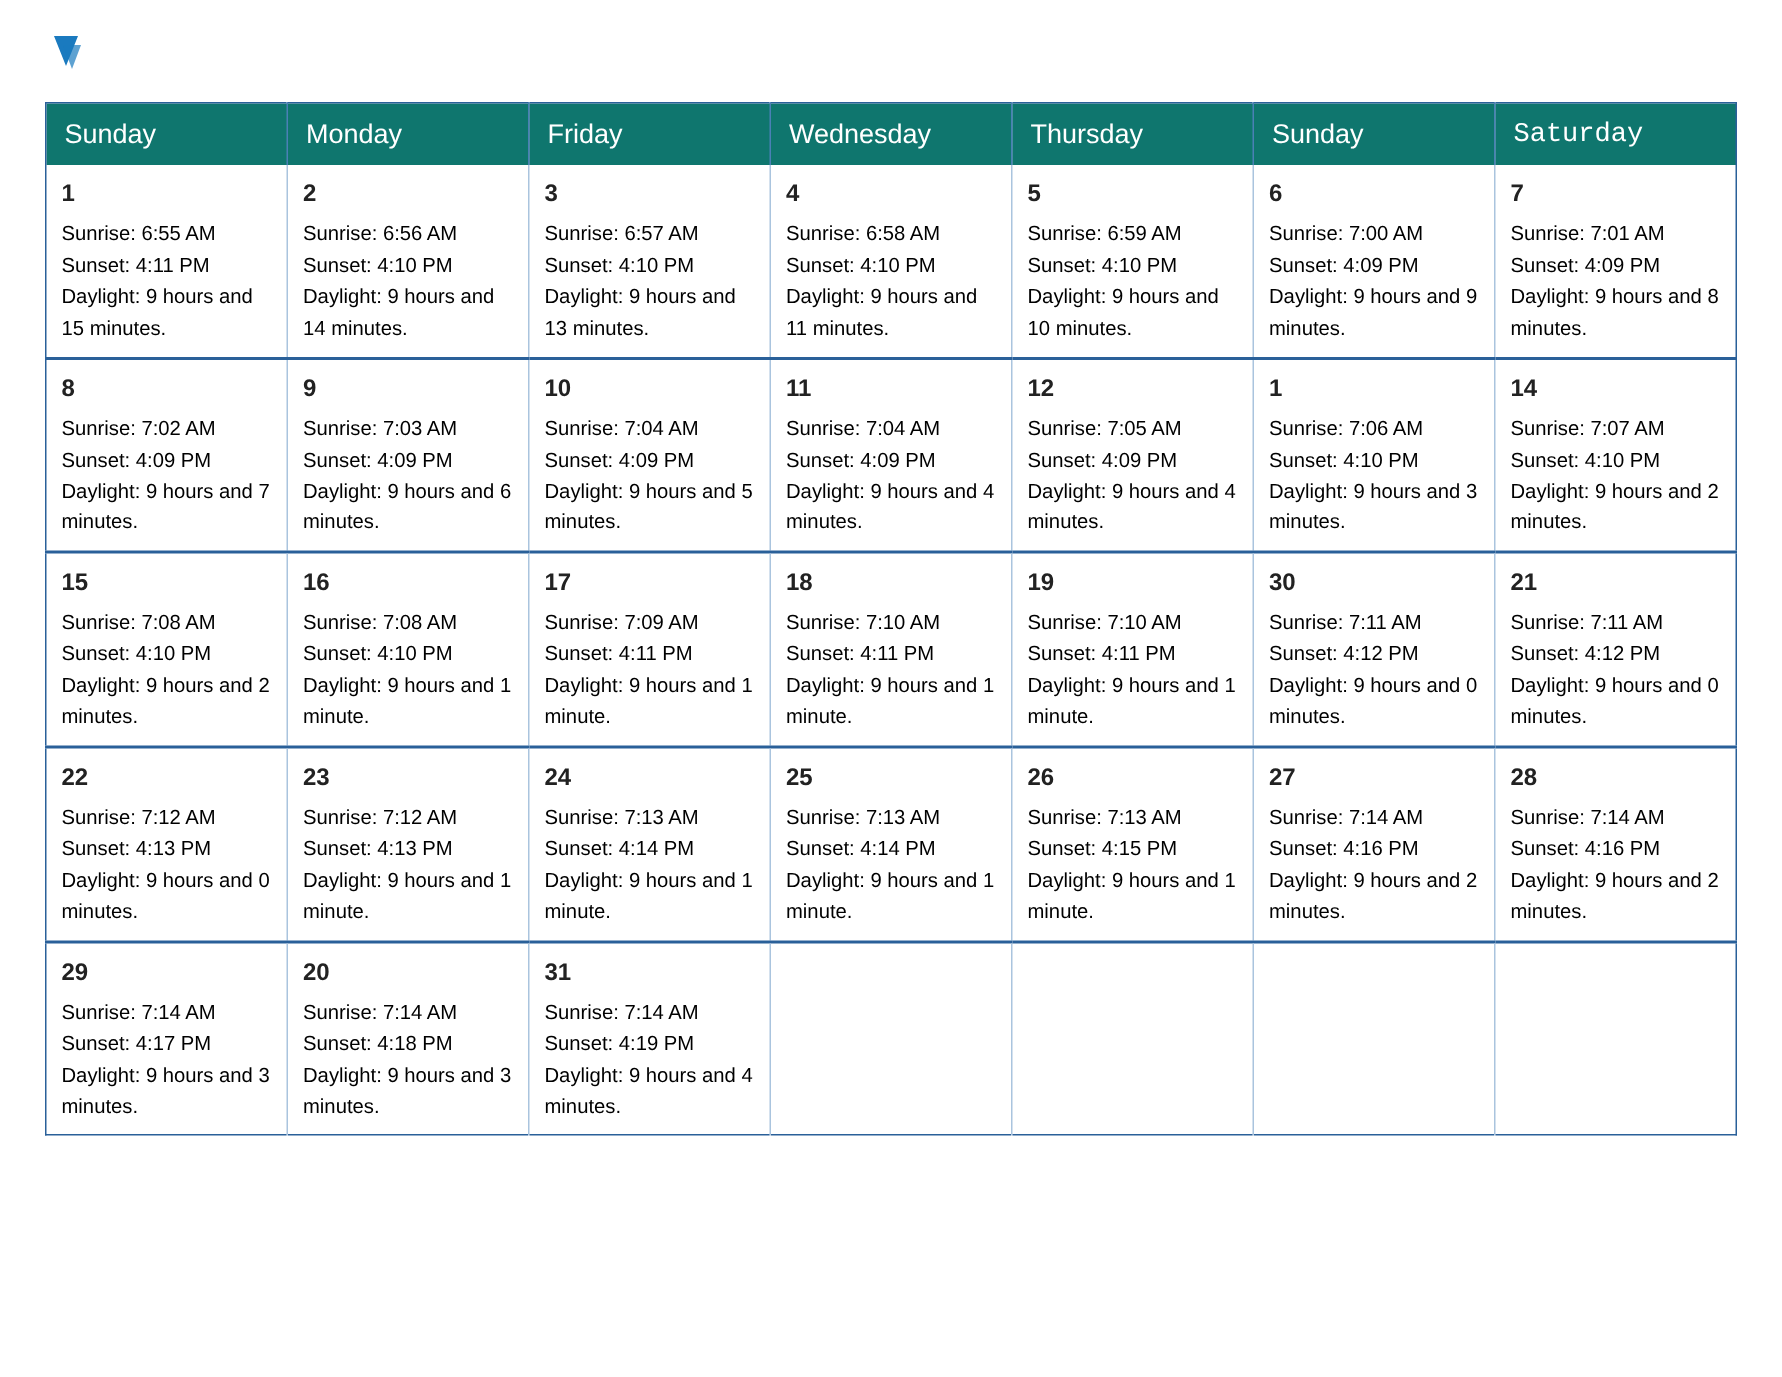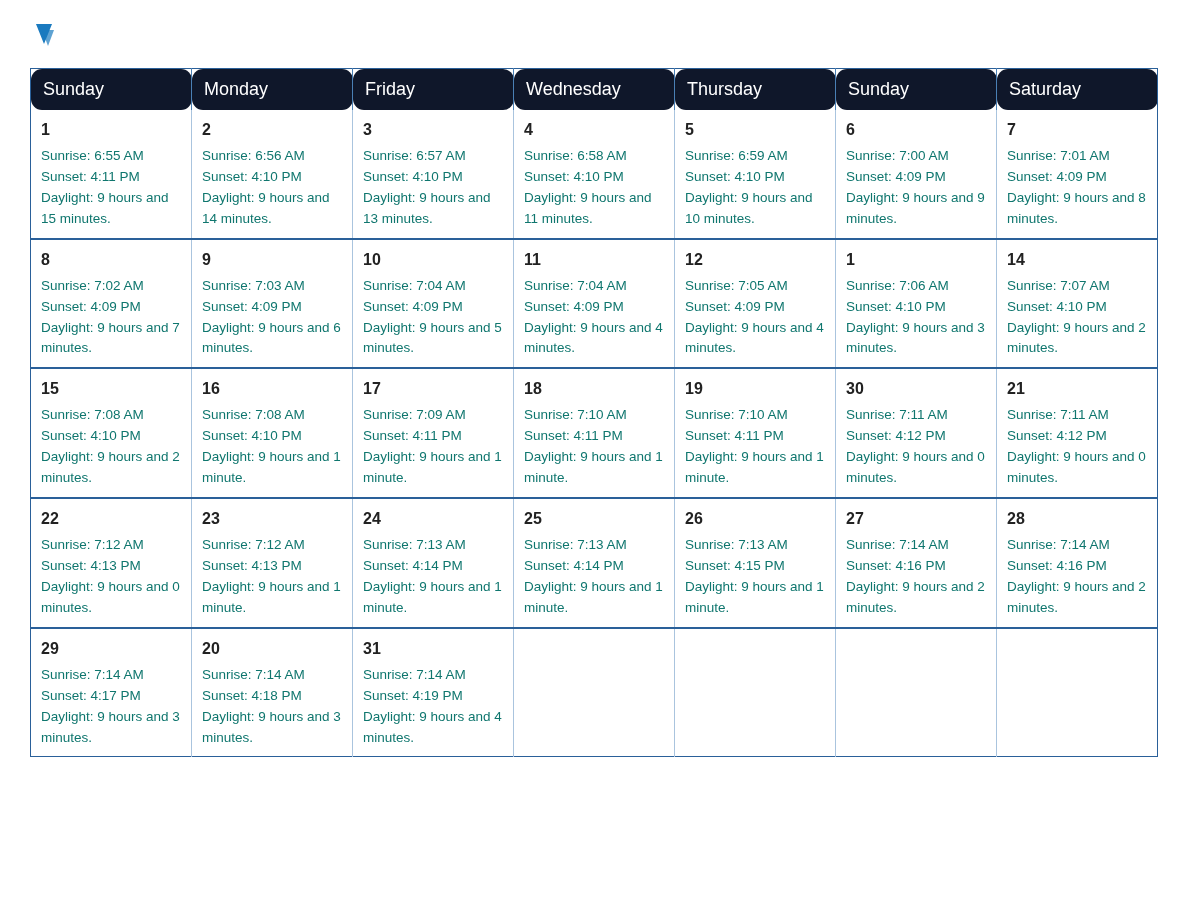--- a/index.html
+++ b/index.html
@@ -45,31 +45,31 @@
       font-size: 22px;
       color: #333;
       margin-top: 4px;
     }
     .calendar-table {
       width: 100%;
       border-collapse: collapse;
       border: 1px solid #2a6099;
     }
     .calendar-table th {
-      background-color: #0f172a;
+      background-color: #0f766e;
       color: #fff;
       font-size: 18px;
       font-weight: normal;
       padding: 10px 12px;
       text-align: left;
       border-right: 1px solid #4a80b5;
-      border-radius: 11px;
     }
     .calendar-table th:last-child {
       border-right: none;
+      font-family: Liberation Mono, monospace;
     }
     .calendar-table td {
       vertical-align: top;
       padding: 8px 10px;
       border-right: 1px solid #aac4de;
       border-bottom: 2px solid #2a6099;
       width: 14.28%;
       min-height: 100px;
       font-size: 13.5px;
       color: #222;
@@ -85,21 +85,21 @@
       background: #fff;
     }
     .day-number {
       font-size: 16px;
       font-weight: bold;
       display: block;
       margin-bottom: 4px;
     }
     .day-info {
       font-size: 13.5px;
-      color: #0f766e;
+      color: #000000;
       line-height: 1.55;
     }
     .logo-wrapper {
       display: flex;
       align-items: center;
       gap: 0px;
     }
     .logo-name {
       display: flex;
       flex-direction: column;

